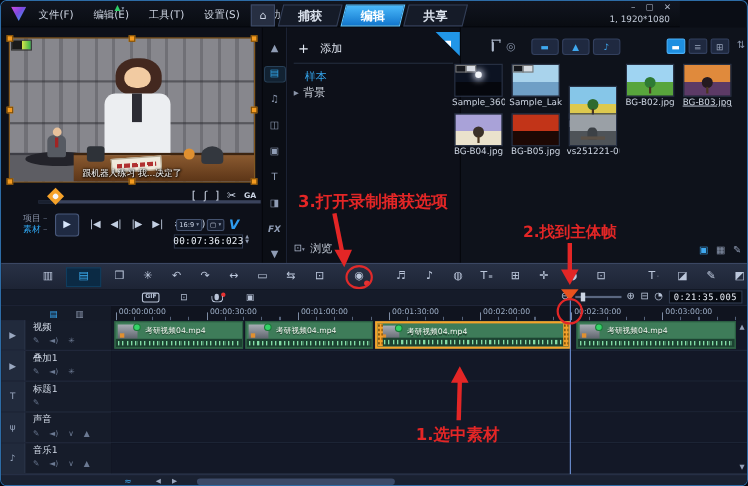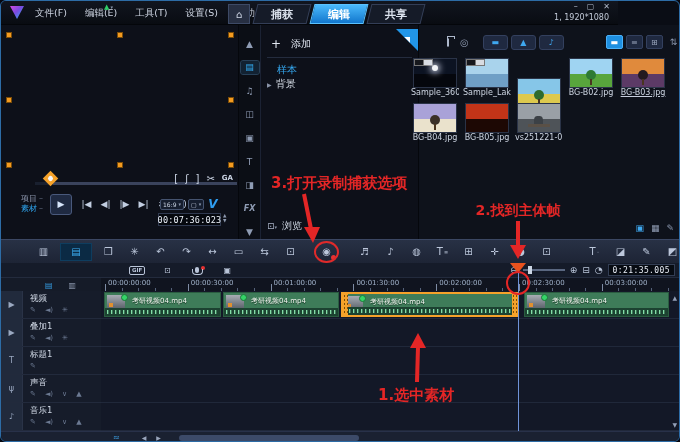--- a/index.html
+++ b/index.html
@@ -250,20 +250,37 @@
         <span>–</span>
         <span>▢</span>
         <span>✕</span>
       </div>
     <div class="resolution">1, 1920*1080</div>
   </div>
 
   <div class="maintop">
 
     <div class="pvpanel">
+      <div id="pvimg">
+        <div class="pv-seam" style="top:38px"></div>
+        <div class="pv-seam" style="top:76px"></div>
+        <div class="pv-floor"></div>
+        <div class="pv-plat"></div>
+        <div class="pv-man"></div>
+        <div class="pv-hair"></div>
+        <div class="pv-face"></div>
+        <div class="pv-coat"></div>
+        <div class="pv-crate"></div>
+        <div class="pv-junk1"></div>
+        <div class="pv-junk2"></div>
+        <div class="pv-junk3"></div>
+        <div class="pv-tag"></div>
+        <div class="pvsub">跟机器人练习 我...决定了</div>
+        <div class="pvbadge"></div>
+      </div>
 
       <span class="hd" style="left:5px;top:7px"></span>
       <span class="hd" style="left:116px;top:7px"></span>
       <span class="hd" style="left:227px;top:7px"></span>
       <span class="hd" style="left:5px;top:72px"></span>
       <span class="hd" style="left:227px;top:72px"></span>
       <span class="hd" style="left:5px;top:137px"></span>
       <span class="hd" style="left:116px;top:137px"></span>
       <span class="hd" style="left:227px;top:137px"></span>
 

